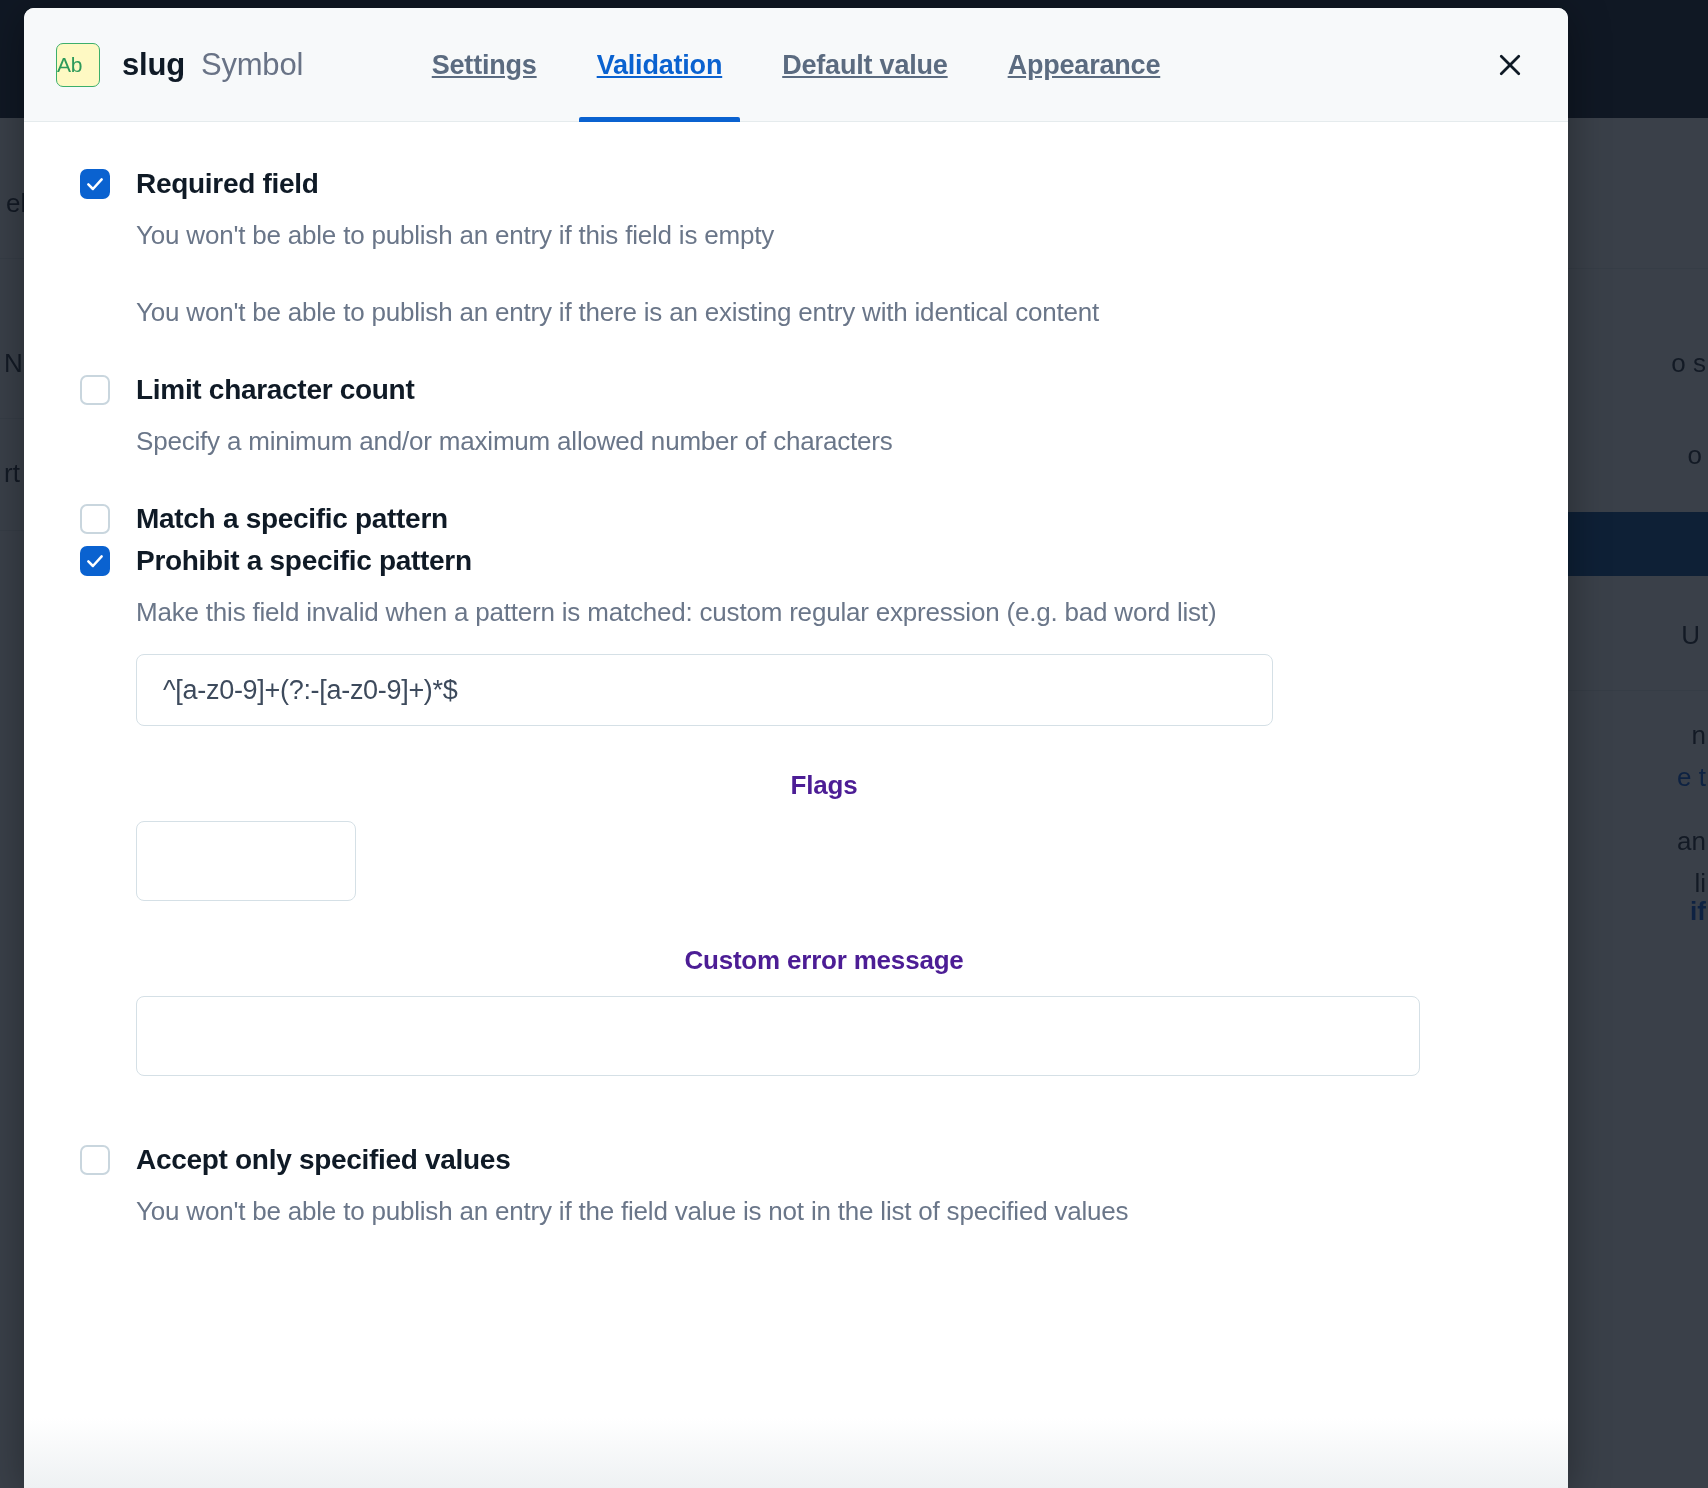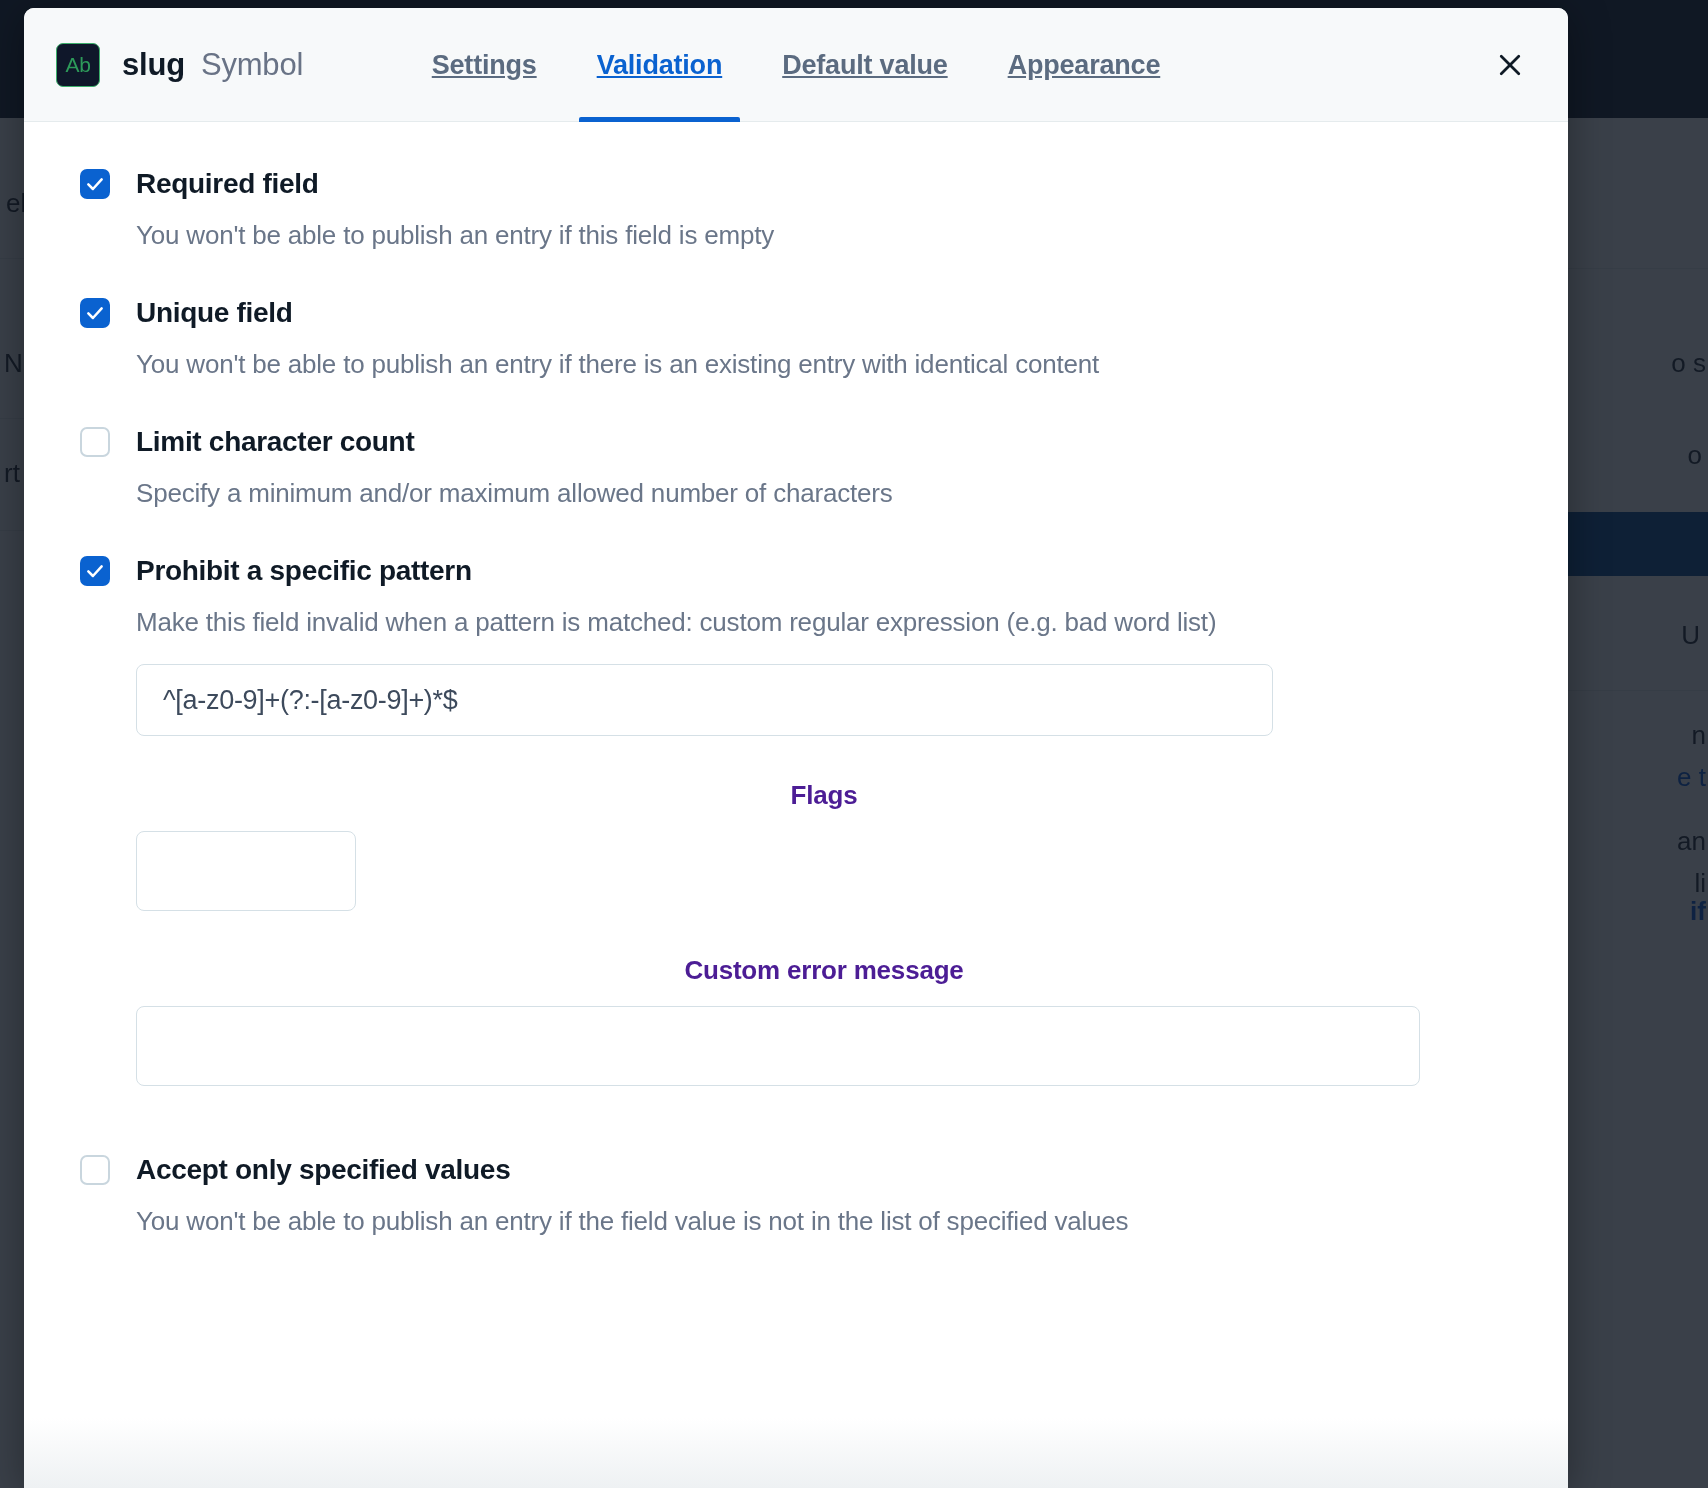--- a/index.html
+++ b/index.html
@@ -92,26 +92,26 @@
     align-items: center;
     padding: 0 30px 0 32px;
   }
   .field-badge {
     width: 44px;
     height: 44px;
     border: 1.6px solid #3caf6b;
     border-radius: 7px;
     display: flex;
     align-items: center;
-    justify-content: center;
+    justify-content: flex-start;
     color: #2d9a5a;
     font-size: 21px;
     letter-spacing: -0.3px;
     font-family: "Liberation Sans", sans-serif;
-    background: #0f172a;
+    background: #fef9c3;
     flex-shrink: 0;
   }
   .field-name {
     margin-left: 22px;
     font-size: 31px;
     font-weight: bold;
     color: #0f1a26;
     letter-spacing: -0.2px;
   }
   .field-type {
@@ -334,42 +334,40 @@
             <svg class="tick" width="20" height="20" viewBox="0 0 24 24" fill="none" stroke="#ffffff" stroke-width="3" stroke-linecap="round" stroke-linejoin="round">
               <polyline points="4,12.5 9.5,18 20,6.5"></polyline>
             </svg>
           </span>
           <span class="opt-label">Required field</span>
         </div>
         <div class="opt-desc">You won't be able to publish an entry if this field is empty</div>
       </div>
 
       <div class="opt-row">
-        <div class="opt-head">
-          <span class="cb checked">
-            <svg class="tick" width="20" height="20" viewBox="0 0 24 24" fill="none" stroke="#ffffff" stroke-width="3" stroke-linecap="round" stroke-linejoin="round">
-              <polyline points="4,12.5 9.5,18 20,6.5"></polyline>
-            </svg>
-          </span>
-          <span class="opt-label">Unique field</span>
-        </div>
         <div class="opt-desc">You won't be able to publish an entry if there is an existing entry with identical content</div>
       </div>
 
       <div class="opt-row">
         <div class="opt-head">
           <span class="cb">
             
           </span>
           <span class="opt-label">Limit character count</span>
         </div>
         <div class="opt-desc">Specify a minimum and/or maximum allowed number of characters</div>
       </div>
 
       <div class="opt-row">
+        <div class="opt-head">
+          <span class="cb">
+            
+          </span>
+          <span class="opt-label">Match a specific pattern</span>
+        </div>
       </div>
 
       <div class="opt-row">
         <div class="opt-head">
           <span class="cb checked">
             <svg class="tick" width="20" height="20" viewBox="0 0 24 24" fill="none" stroke="#ffffff" stroke-width="3" stroke-linecap="round" stroke-linejoin="round">
               <polyline points="4,12.5 9.5,18 20,6.5"></polyline>
             </svg>
           </span>
           <span class="opt-label">Prohibit a specific pattern</span>

